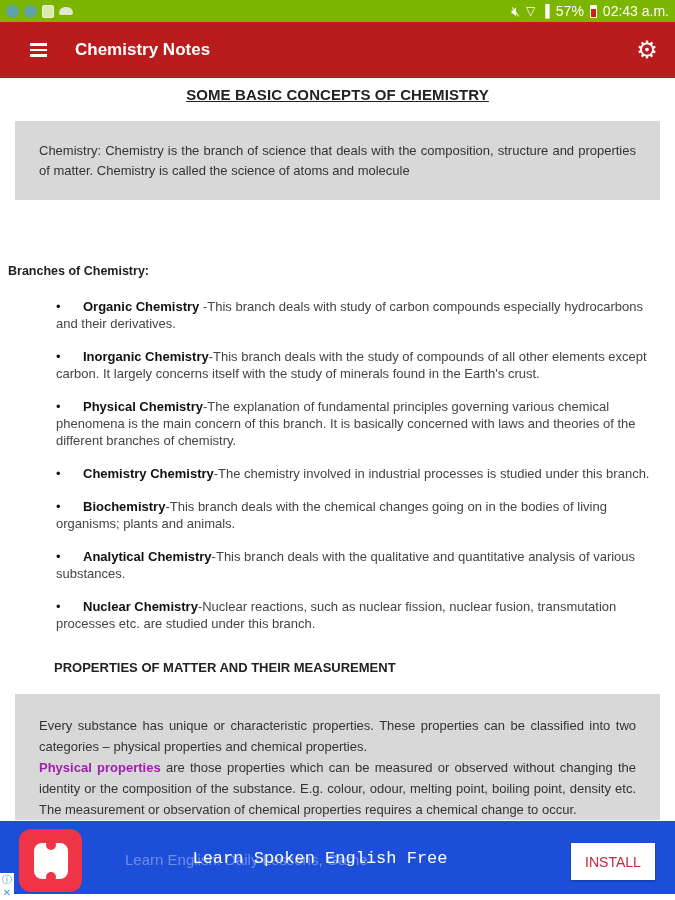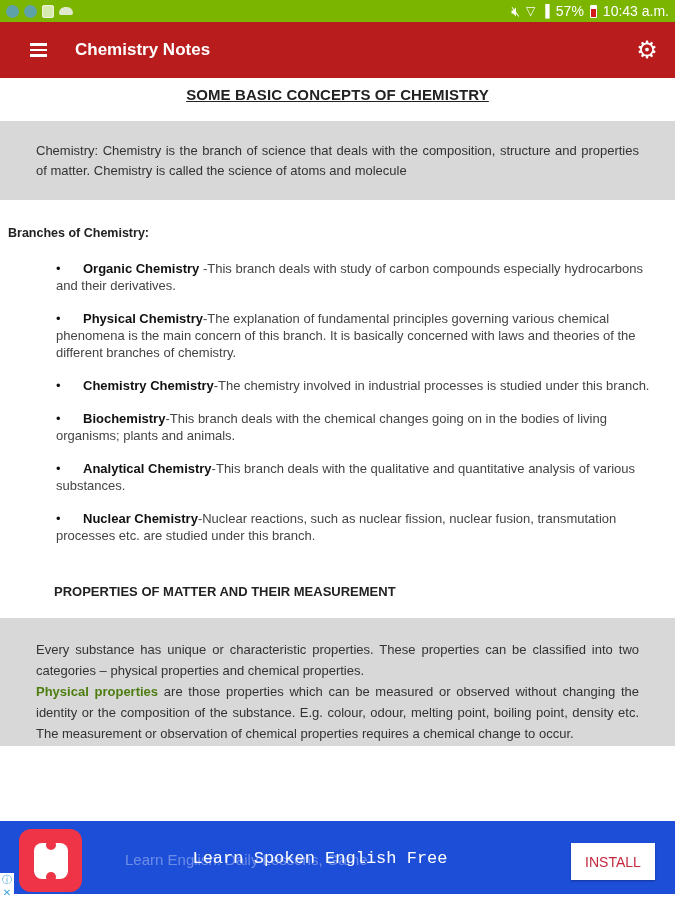--- a/index.html
+++ b/index.html
@@ -23,32 +23,32 @@
     position: absolute; top: 22px; left: 0; width: 675px; height: 56px;
     background: #b91c1c; display: flex; align-items: center; color: #fff;
   }
   .menu-btn { width: 28px; margin-left: 30px; display: flex; flex-direction: column; gap: 3px; cursor: pointer; }
   .menu-btn span { display: block; height: 2.5px; width: 17px; background: #fff; }
   .app-title { margin-left: 17px; font-size: 17px; font-weight: bold; }
   .gear { position: absolute; right: 16px; top: 16px; width: 24px; height: 24px; font-size: 24px; line-height: 24px; text-align: center; color: #fff; cursor: pointer; }
 
   .content { position: absolute; top: 78px; left: 0; width: 675px; height: 742px; overflow: hidden; }
   .page-title { text-align: center; font-size: 15px; font-weight: bold; text-decoration: underline; margin-top: 8px; letter-spacing: 0.1px; color: #222; }
-  .grey-box { background: #d8d8d8; margin: 0 0; padding: 0 36px; font-size: 13px; line-height: 20px; color: #333; text-align: justify; }
+  .grey-box { background: #d8d8d8; margin: 0 15px; padding: 0 24px; font-size: 13px; line-height: 20px; color: #333; text-align: justify; }
   .box1 { margin-top: 18px; height: 79px; padding-top: 20px; }
   .section-h { font-size: 12.5px; font-weight: bold; margin-left: 8px; color: #222; }
-  .branches-h { margin-top: 26px; }
+  .branches-h { margin-top: 64px; }
   .branch { margin: 0 8px; font-size: 13px; line-height: 17px; color: #444; }
   .branch .bullet { display: inline-block; width: 27px; color: #111; }
   .branch b { color: #111; }
   .list { margin-top: 20px; padding-left: 48px; }
   .list .branch + .branch { margin-top: 16px; }
-  .props-h { margin-top: 40px; font-size: 13px; padding-left: 46px; }
+  .props-h { margin-top: 28px; font-size: 13px; padding-left: 46px; }
   .box2 { margin-top: 19px; height: 128px; padding-top: 21px; line-height: 21px; }
-  .box2 b { color: #4d7c0f; }
+  .box2 b { color: #a21caf; }
 
   .ad-bar { position: absolute; left: 0; top: 821px; width: 675px; height: 73px; background: #1d4ed8; }
   .ad-icon { position: absolute; left: 19px; top: 8px; width: 63px; height: 63px; border-radius: 12px; background: #ee3446; display: flex; align-items: center; justify-content: center; cursor: pointer; }
   .ad-icon-inner { width: 34px; height: 36px; background: #fff; border-radius: 8px; position: relative; }
   .ad-icon-inner::before, .ad-icon-inner::after { content: ""; position: absolute; left: 12px; width: 10px; height: 10px; border-radius: 50%; background: #ee3446; }
   .ad-icon-inner::before { top: -3px; }
   .ad-icon-inner::after { bottom: -3px; }
   .ad-ghost { position: absolute; left: 125px; top: 30px; font-size: 15px; color: rgba(255,255,255,0.35); white-space: nowrap; }
   .ad-title { position: absolute; left: 0; width: 640px; text-align: center; top: 28px; font-size: 17px; color: #fff; white-space: nowrap; cursor: pointer; font-family: Liberation Mono, monospace; }
   .install-btn { position: absolute; left: 571px; top: 22px; width: 84px; height: 37px; background: #fff; border: none; color: #c4283d; font-size: 14px; font-family: "Liberation Sans", sans-serif; cursor: pointer; box-shadow: 0 1px 2px rgba(0,0,0,.3); }
@@ -64,21 +64,21 @@
     <span class="sb-ico"></span>
     <span class="sb-ico sq"></span>
     <span class="sb-ico cloud"></span>
   </div>
   <div class="status-right">
     <span>🔇︎</span>
     <span style="font-size:12px;">▽</span>
     <span style="font-size:12px;">▐</span>
     <span>57%</span>
     <span class="batt"></span>
-    <span>10:43 a.m.</span>
+    <span>02:43 a.m.</span>
   </div>
 </div>
 
 <div class="app-bar">
   <div class="menu-btn">
       <span></span>
       <span></span>
       <span></span>
     </div>
   <div class="app-title">Chemistry Notes</div>
@@ -89,20 +89,21 @@
   <h1 class="page-title">SOME BASIC CONCEPTS OF CHEMISTRY</h1>
 
   <div class="grey-box box1">
     <p>Chemistry: Chemistry is the branch of science that deals with the composition, structure and properties of matter. Chemistry is called the science of atoms and molecule</p>
   </div>
 
   <div class="section-h branches-h">Branches of Chemistry:</div>
 
   <div class="list">
     <div class="branch"><span class="bullet">•</span><b>Organic Chemistry</b><span> -This branch deals with study of carbon compounds especially hydrocarbons and their derivatives.</span></div>
+    <div class="branch"><span class="bullet">•</span><b>Inorganic Chemistry</b><span>-This branch deals with the study of compounds of all other elements except carbon. It largely concerns itself with the study of minerals found in the Earth's crust.</span></div>
     <div class="branch"><span class="bullet">•</span><b>Physical Chemistry</b><span>-The explanation of fundamental principles governing various chemical phenomena is the main concern of this branch. It is basically concerned with laws and theories of the different branches of chemistry.</span></div>
     <div class="branch"><span class="bullet">•</span><b>Chemistry Chemistry</b><span>-The chemistry involved in industrial processes is studied under this branch.</span></div>
     <div class="branch"><span class="bullet">•</span><b>Biochemistry</b><span>-This branch deals with the chemical changes going on in the bodies of living organisms; plants and animals.</span></div>
     <div class="branch"><span class="bullet">•</span><b>Analytical Chemistry</b><span>-This branch deals with the qualitative and quantitative analysis of various substances.</span></div>
     <div class="branch"><span class="bullet">•</span><b>Nuclear Chemistry</b><span>-Nuclear reactions, such as nuclear fission, nuclear fusion, transmutation processes etc. are studied under this branch.</span></div>
   </div>
 
   <div class="section-h props-h">PROPERTIES OF MATTER AND THEIR MEASUREMENT</div>
 
   <div class="grey-box box2">

